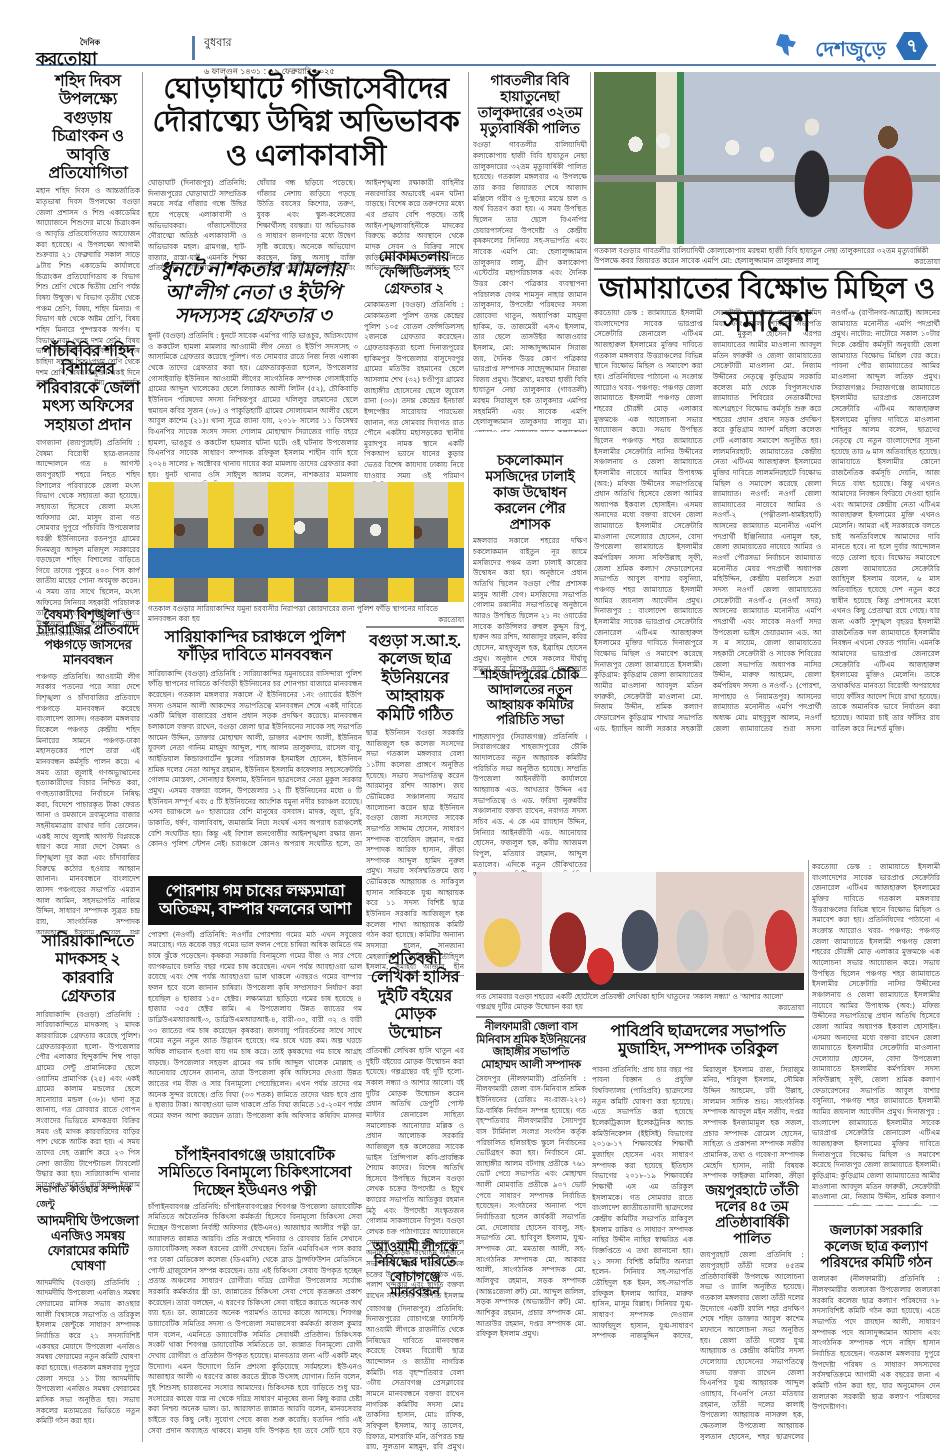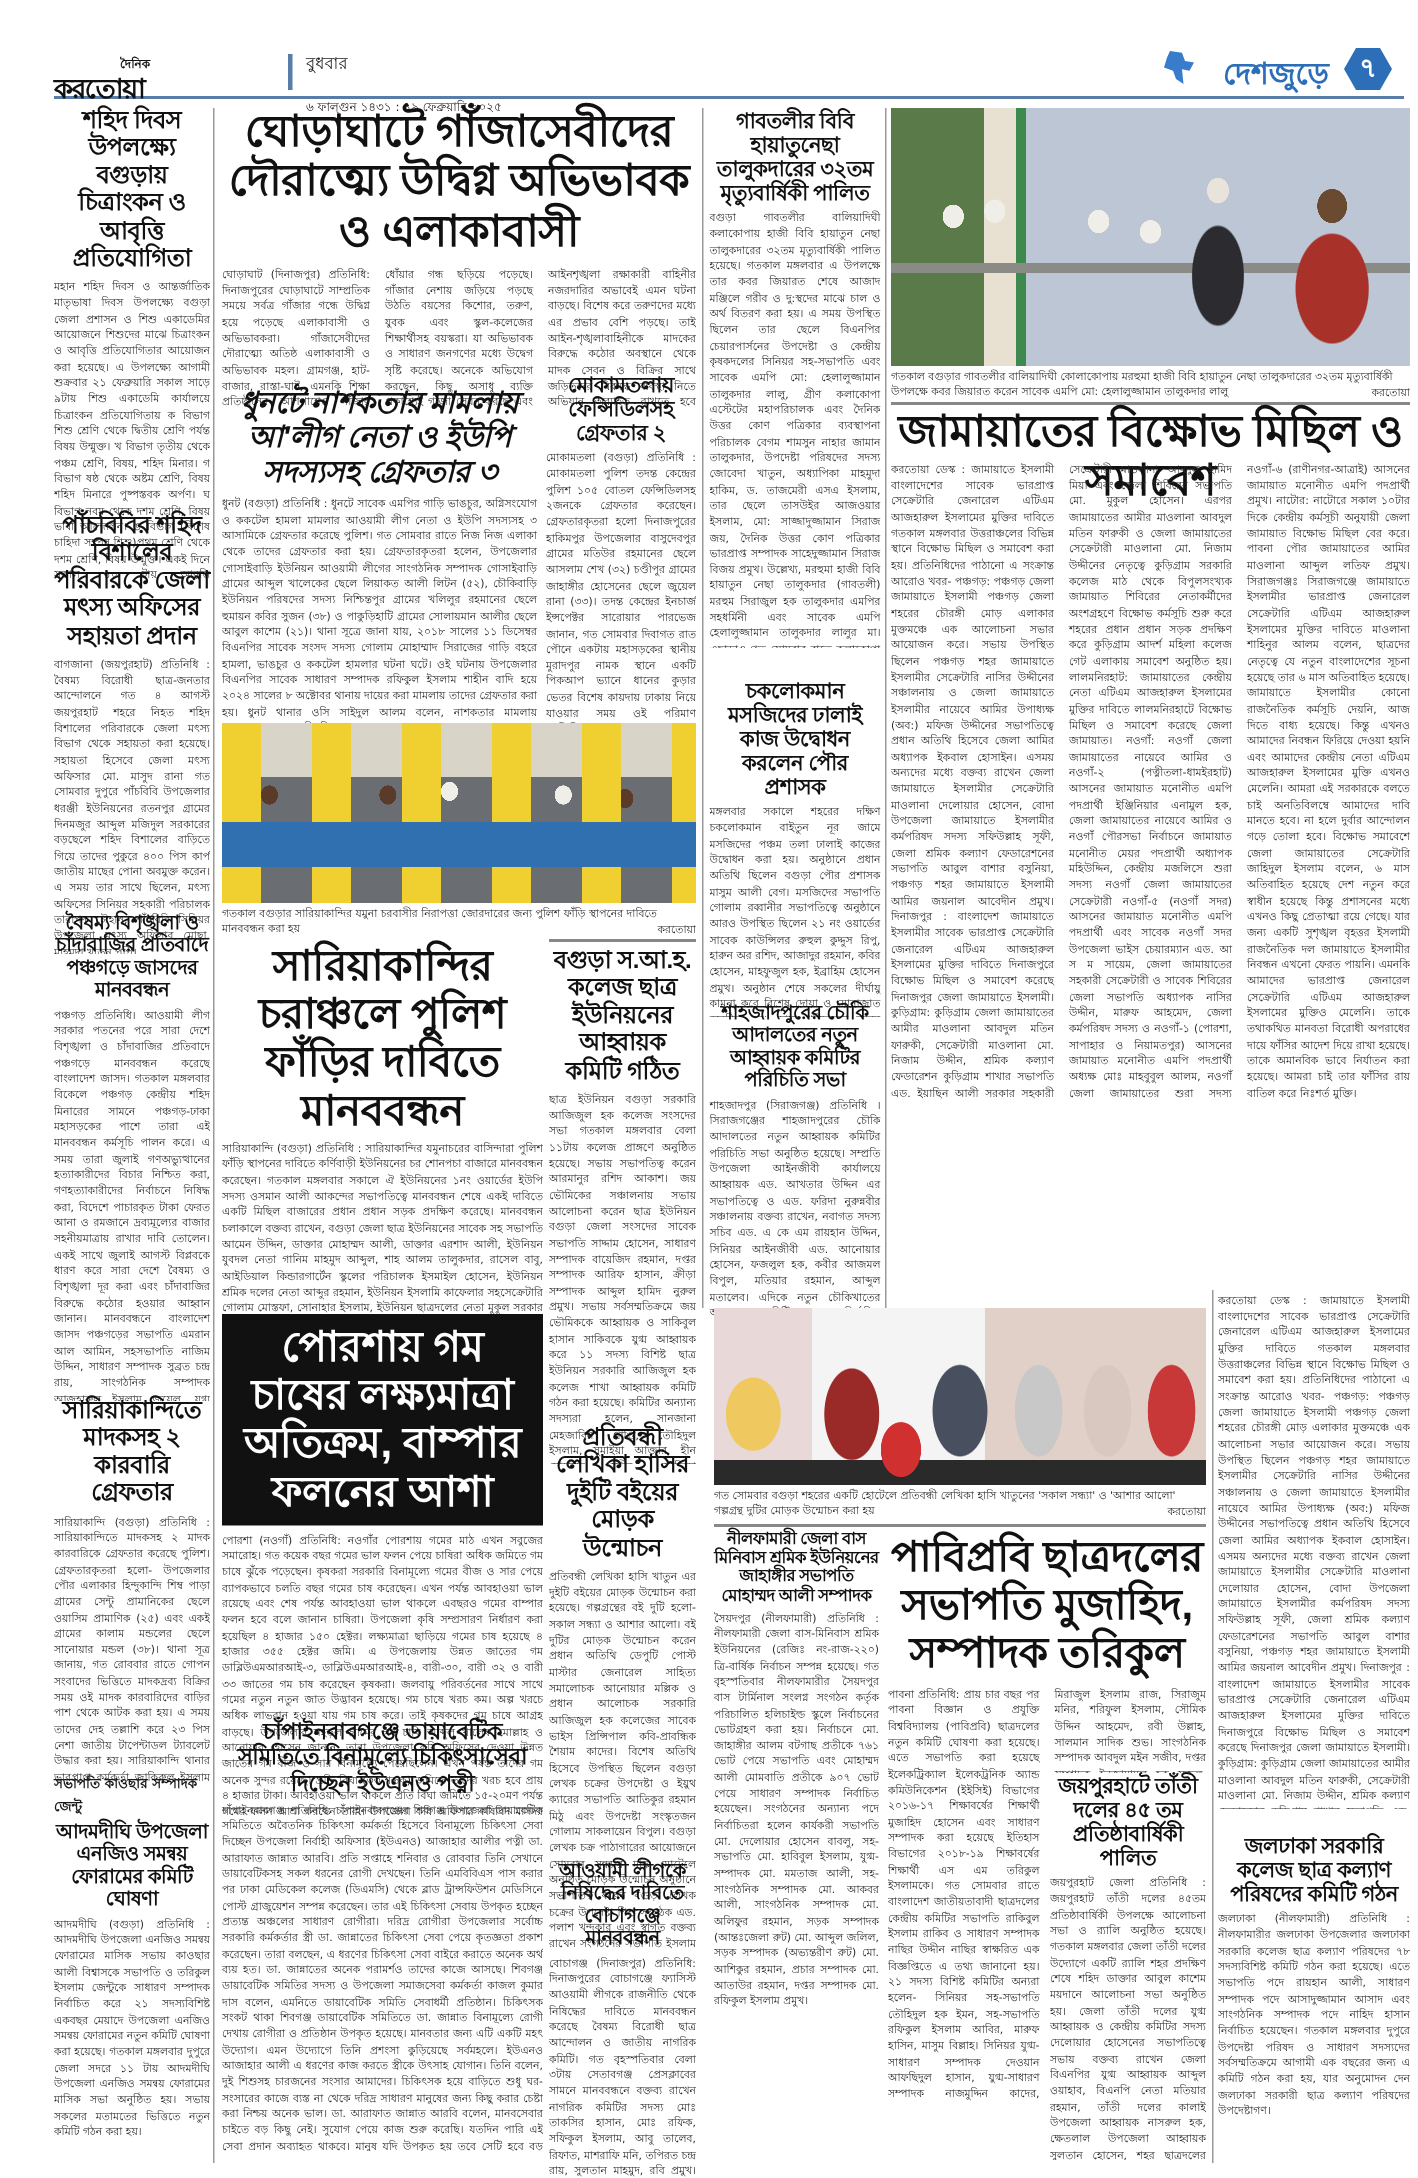--- a/index.html
+++ b/index.html
@@ -18,21 +18,21 @@
   .mh-section { position: absolute; right: 50px; top: 6px; font-size: 20px; color: #2d6eb8; font-weight: bold; font-family: "DejaVu Serif", serif; }
   .mh-map { position: absolute; right: 140px; top: 6px; width: 20px; height: 22px; background: #3a7ccc; clip-path: polygon(20% 0,60% 5%,70% 30%,100% 35%,85% 60%,60% 55%,65% 100%,40% 85%,30% 60%,0 50%,10% 20%); }
   .mh-page { position: absolute; right: 8px; top: 4px; width: 32px; height: 28px; background: #2d6eb8; color: #fff; font-size: 18px; font-weight: bold; text-align: center; line-height: 28px; clip-path: polygon(25% 0,75% 0,100% 50%,75% 100%,25% 100%,0 50%); }
 
   
   .vrule { width: 1px; background: #999; }
 
   
   .hl { font-family: "Liberation Sans", sans-serif; font-weight: bold; text-align: center; color: #111; line-height: 1.15; letter-spacing: -0.3px; }
   .hl-xl { font-size: 29px; }
-  .hl-l { font-size: 28px; }
+  .hl-l { font-size: 16px; }
   .hl-m { font-size: 16px; }
   .hl-s { font-size: 13px; }
   .hl-inv { background: #111; color: #fff; padding: 6px 4px; }
   .kicker { font-size: 9px; font-weight: bold; }
 
   
   .txt { font-family: "DejaVu Sans", sans-serif; font-size: 7.2px; line-height: 1.48; text-align: justify; color: #2a2a2a; }
   .cols2 { column-count: 2; column-gap: 10px; }
   .cols3 { column-count: 3; column-gap: 10px; }
 

